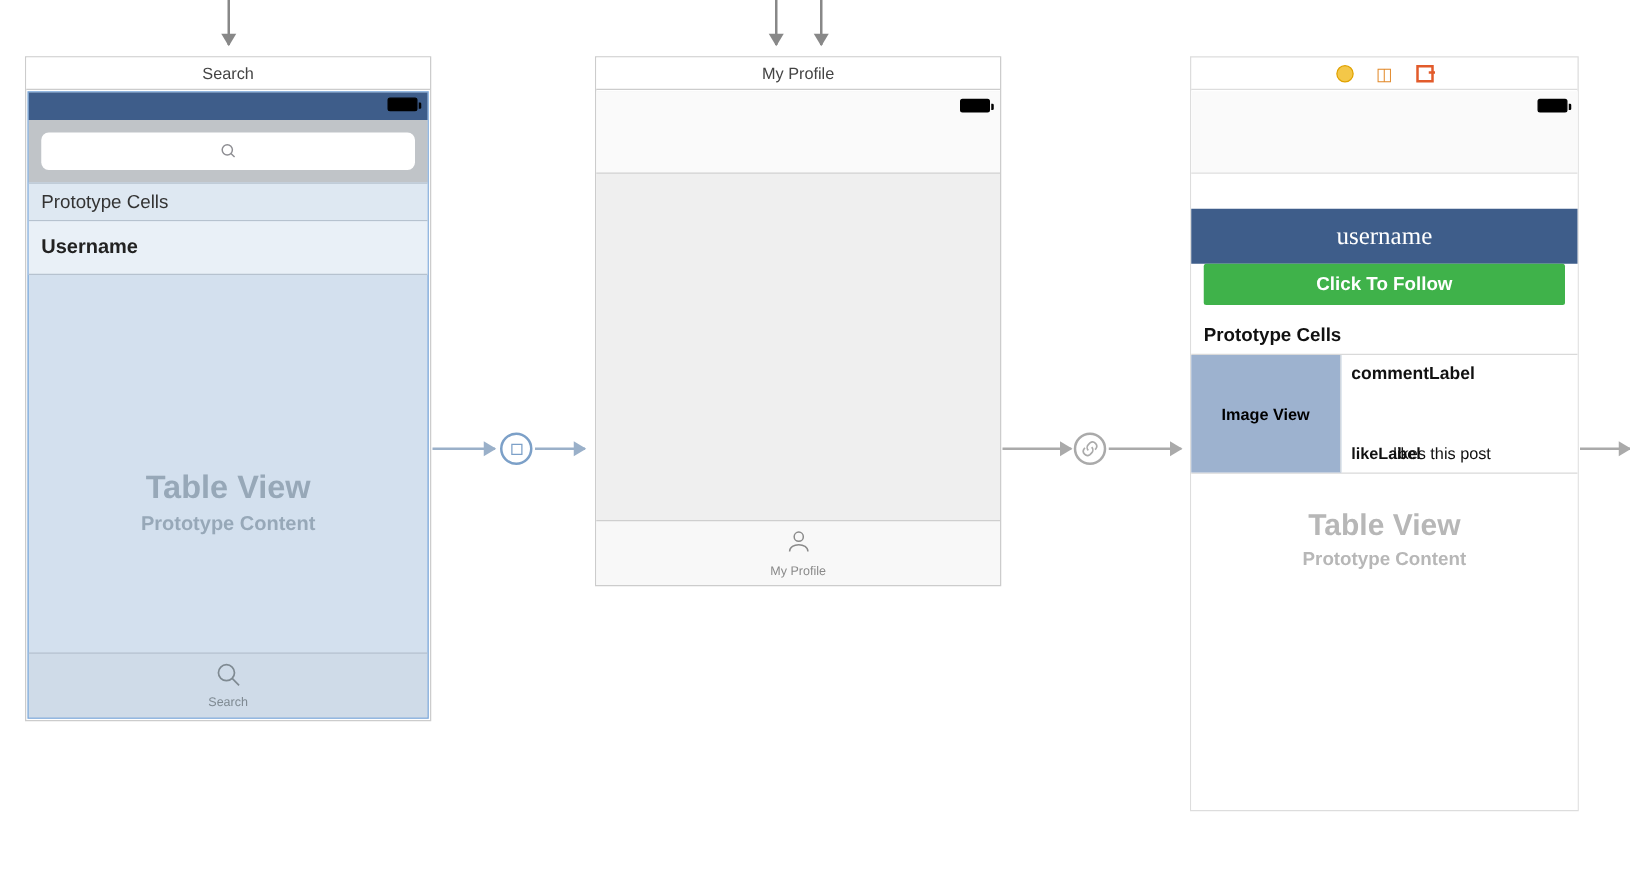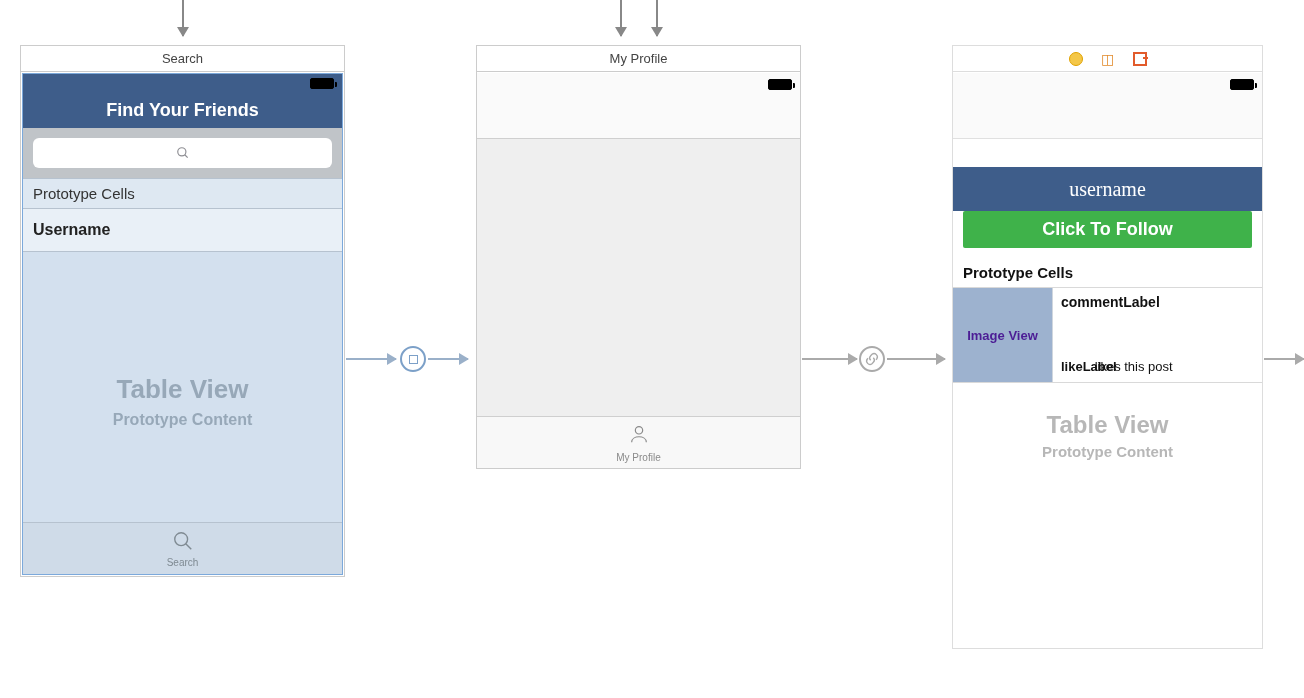--- a/index.html
+++ b/index.html
@@ -175,33 +175,33 @@
   .stats-row {
     display:flex; justify-content:space-around; padding:18px 6px 10px;
     font-size:16px; font-weight:700; color:#111;
   }
   .follow-btn {
     margin: 0 10px 12px;
     background:#3fb24a;
     color:#fff;
     text-align:center;
     padding:8px 0;
-    font-size:18px; font-weight:600;
+    font-size:15px; font-weight:600;
     border-radius:2px;
   }
   .proto-header3 {
     padding:4px 10px 6px;
     font-size:15px; font-weight:600; color:#111;
   }
   .proto-cell {
     display:flex; border-top:1px solid #d9d9d9; border-bottom:1px solid #d9d9d9;
     height:96px;
   }
   .img-view {
-    width:100px; background:#9db2cf; color:#4c1d95; font-size:13px; font-weight:600;
+    width:120px; background:#9db2cf; color:#000000; font-size:13px; font-weight:600;
     display:flex; align-items:center; justify-content:center;
     border-right:1px solid #cfd6de;
   }
   .cell-right {
     flex:1; padding:6px 8px; position:relative; font-size:14px; font-weight:600; color:#111;
   }
   .cell-right .likes-row {
     position:absolute; bottom:8px; left:8px; font-size:13px; display:flex; gap:0;
   }
   .cell-right .likes-row span { font-weight:700; }
@@ -241,23 +241,20 @@
 
 <div class="arrow-down" style="left:182px; top:0; height:36px;"></div>
 <div class="arrow-down" style="left:620px; top:0; height:36px;"></div>
 <div class="arrow-down" style="left:656px; top:0; height:36px;"></div>
 
 <div id="scene1" class="scene">
   <div class="scene-title">Search</div>
   <div id="scene1-body">
     <div class="status-bar" style="background:#3e5d8a;">
       <div class="battery"></div>
-    </div>
-    <div class="nav-bar-blue" style="margin-top:-22px; height:54px; padding-top:18px;">
-      <span>Find Your Friends</span>
     </div>
     <div class="search-row">
       <div class="search-input">
         <svg width="14" height="14" viewBox="0 0 24 24" fill="none" stroke="#8e8e93" stroke-width="2">
             <circle cx="10" cy="10" r="7"></circle>
             <line x1="20" y1="20" x2="15" y2="15"></line>
           </svg>
       </div>
     </div>
     <div class="proto-header">Prototype Cells</div>

